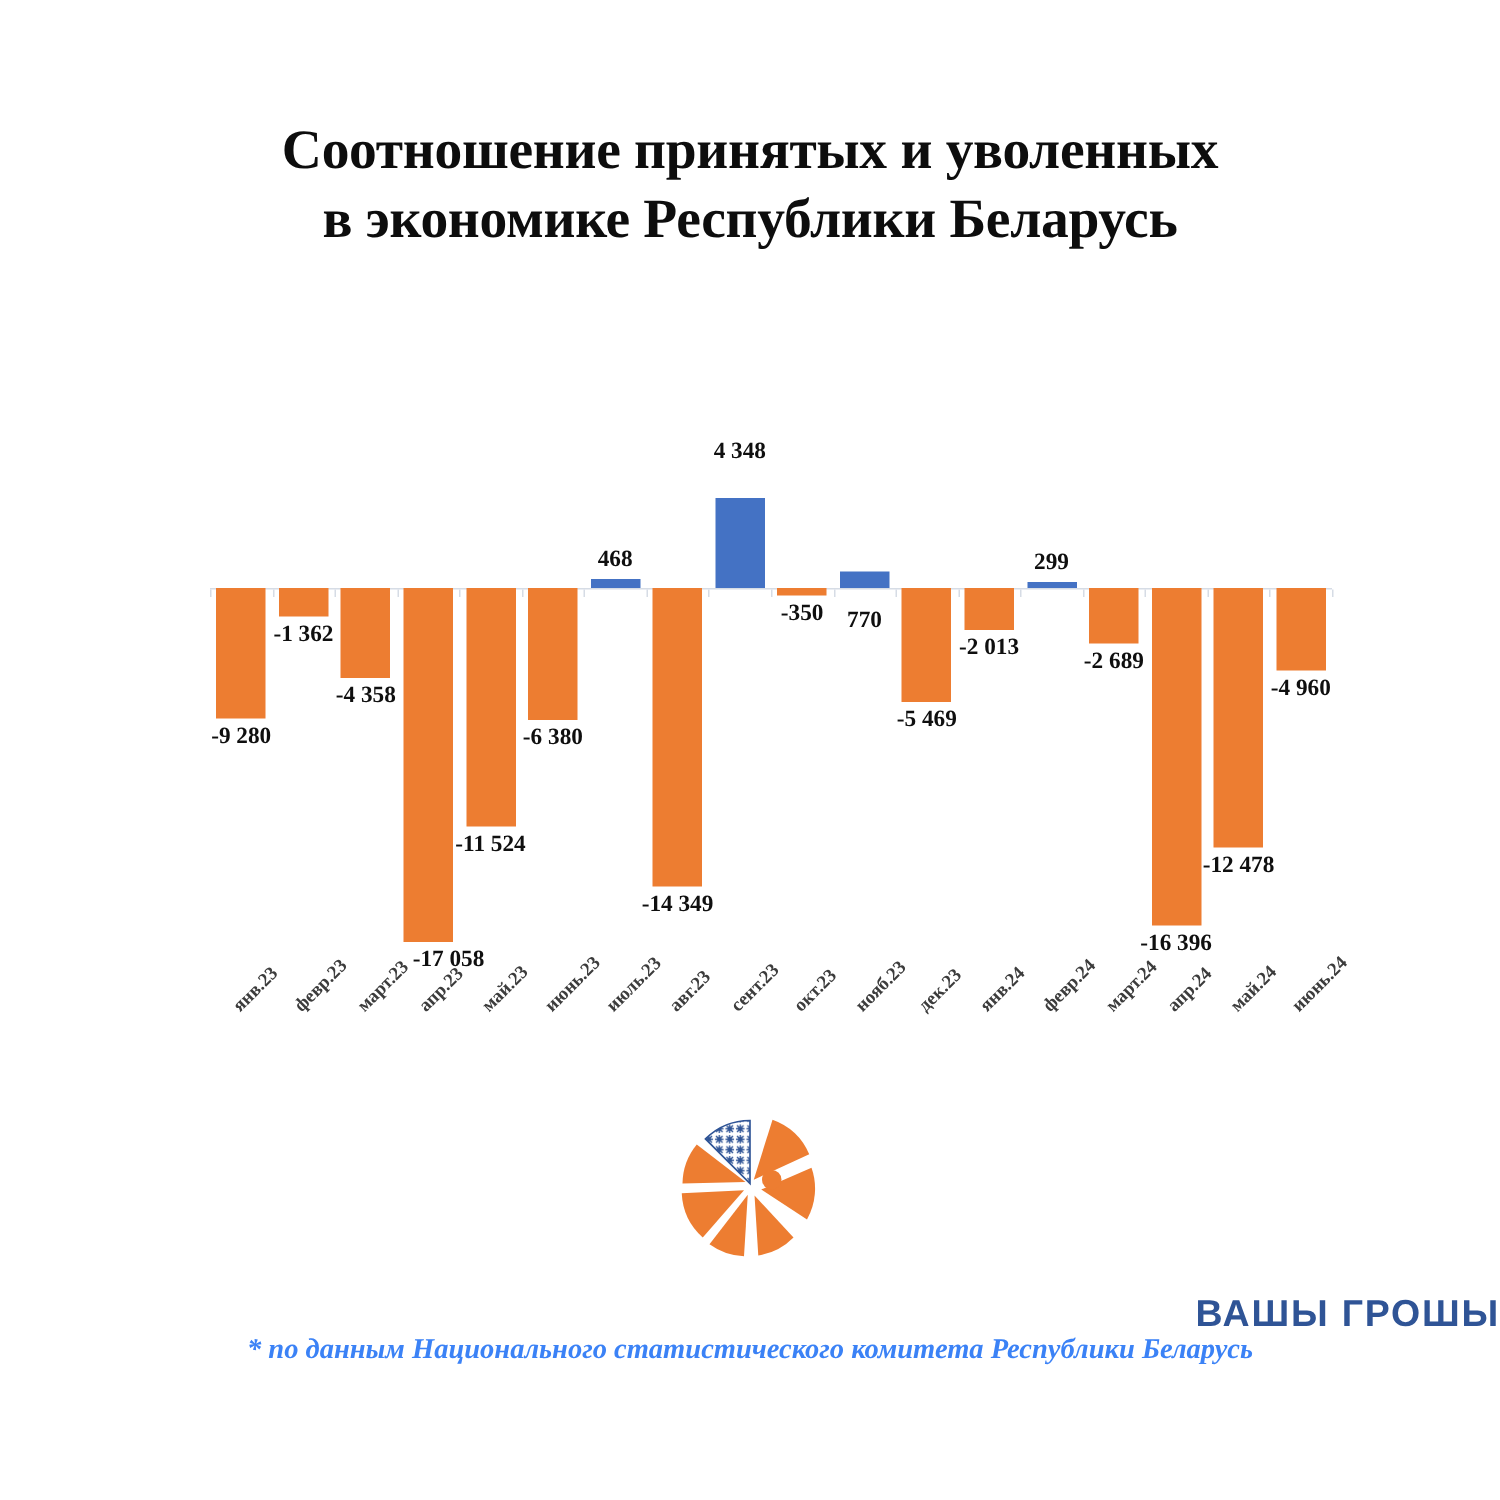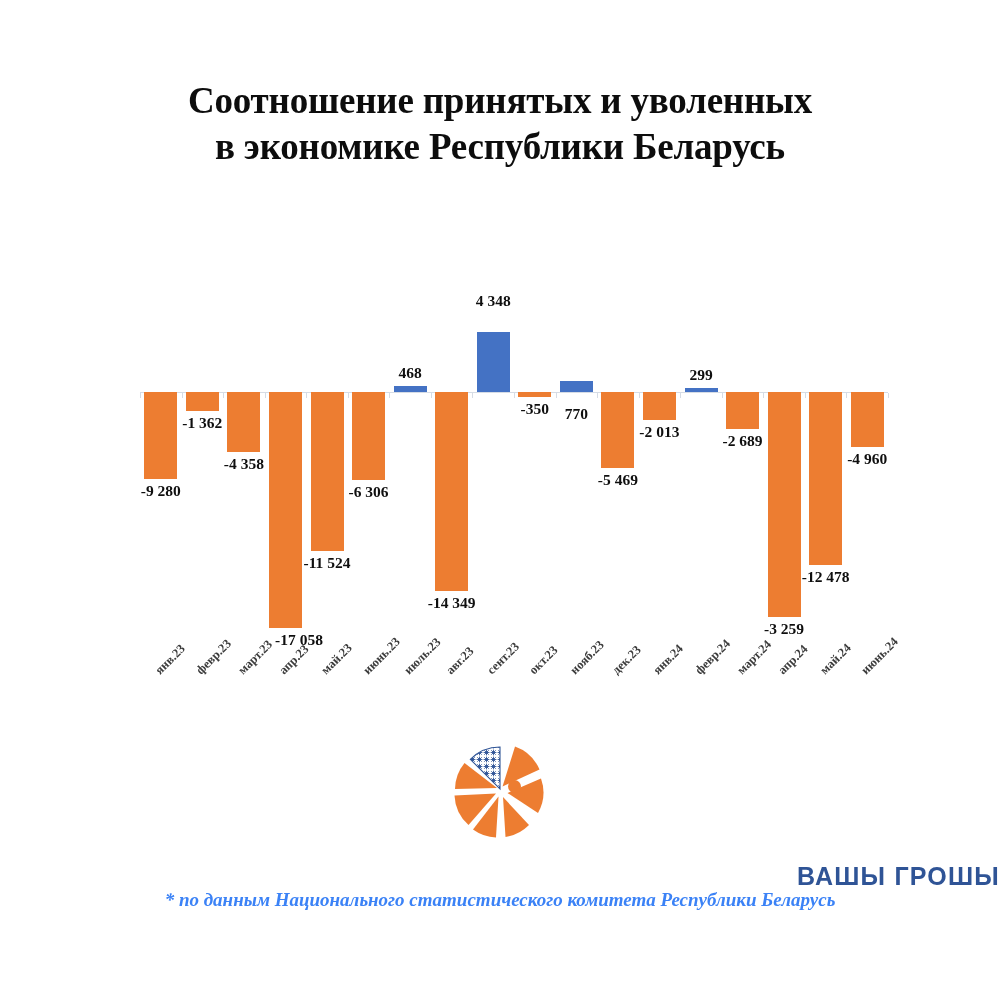--- a/index.html
+++ b/index.html
@@ -191,31 +191,31 @@
       <div class="bar neg" title="-16 259" style="left: 627.6px; width: 33px; height: 224.9px; top: 112px;"></div>
       <div class="bar neg" title="-12 478" style="left: 669.2px; width: 33px; height: 172.6px; top: 112px;"></div>
       <div class="bar neg" title="-3 960" style="left: 710.7px; width: 33px; height: 54.8px; top: 112px;"></div>
     </div>
   <div id="bar-labels">
       <div class="bar-label" style="width: 78px; left: -18.2px; top: 202.9px;">-9 280</div>
       <div class="bar-label" style="width: 78px; left: 23.3px; top: 134.8px;">-1 362</div>
       <div class="bar-label" style="width: 78px; left: 64.9px; top: 176.3px;">-4 358</div>
       <div class="bar-label" style="width: 78px; left: 120px; top: 352px;">-17 058</div>
       <div class="bar-label" style="width: 78px; left: 148px; top: 275.4px;">-11 524</div>
-      <div class="bar-label" style="width: 78px; left: 189.6px; top: 203.8px;">-6 306</div>
+      <div class="bar-label" style="width: 78px; left: 189.6px; top: 203.8px;">-6 380</div>
       <div class="bar-label" style="width: 78px; left: 231.1px; top: 84.5px;">468</div>
       <div class="bar-label" style="width: 78px; left: 272.7px; top: 314.5px;">-14 349</div>
       <div class="bar-label" style="width: 78px; left: 314.2px; top: 13px;">4 348</div>
       <div class="bar-label" style="width: 78px; left: 355.8px; top: 120.8px;">-350</div>
       <div class="bar-label" style="width: 78px; left: 397.3px; top: 98px; margin-top: 28px;">770</div>
       <div class="bar-label" style="width: 78px; left: 438.9px; top: 191.7px;">-5 469</div>
       <div class="bar-label" style="width: 78px; left: 480.4px; top: 143.9px;">-2 013</div>
       <div class="bar-label" style="width: 78px; left: 522px; top: 86.9px;">299</div>
       <div class="bar-label" style="width: 78px; left: 563.6px; top: 153.2px;">-2 689</div>
-      <div class="bar-label" style="width: 78px; left: 605.1px; top: 340.9px;">-3 259</div>
+      <div class="bar-label" style="width: 78px; left: 605.1px; top: 340.9px;">-16 396</div>
       <div class="bar-label" style="width: 78px; left: 646.7px; top: 288.6px;">-12 478</div>
       <div class="bar-label" style="width: 78px; left: 688.2px; top: 170.8px;">-4 960</div>
     </div>
 </div>
 
 <div id="category-axis">
     <div class="cat-label" style="left: 12.8px;">янв.23</div>
     <div class="cat-label" style="left: 54.3px;">февр.23</div>
     <div class="cat-label" style="left: 95.9px;">март.23</div>
     <div class="cat-label" style="left: 137.4px;">апр.23</div>

